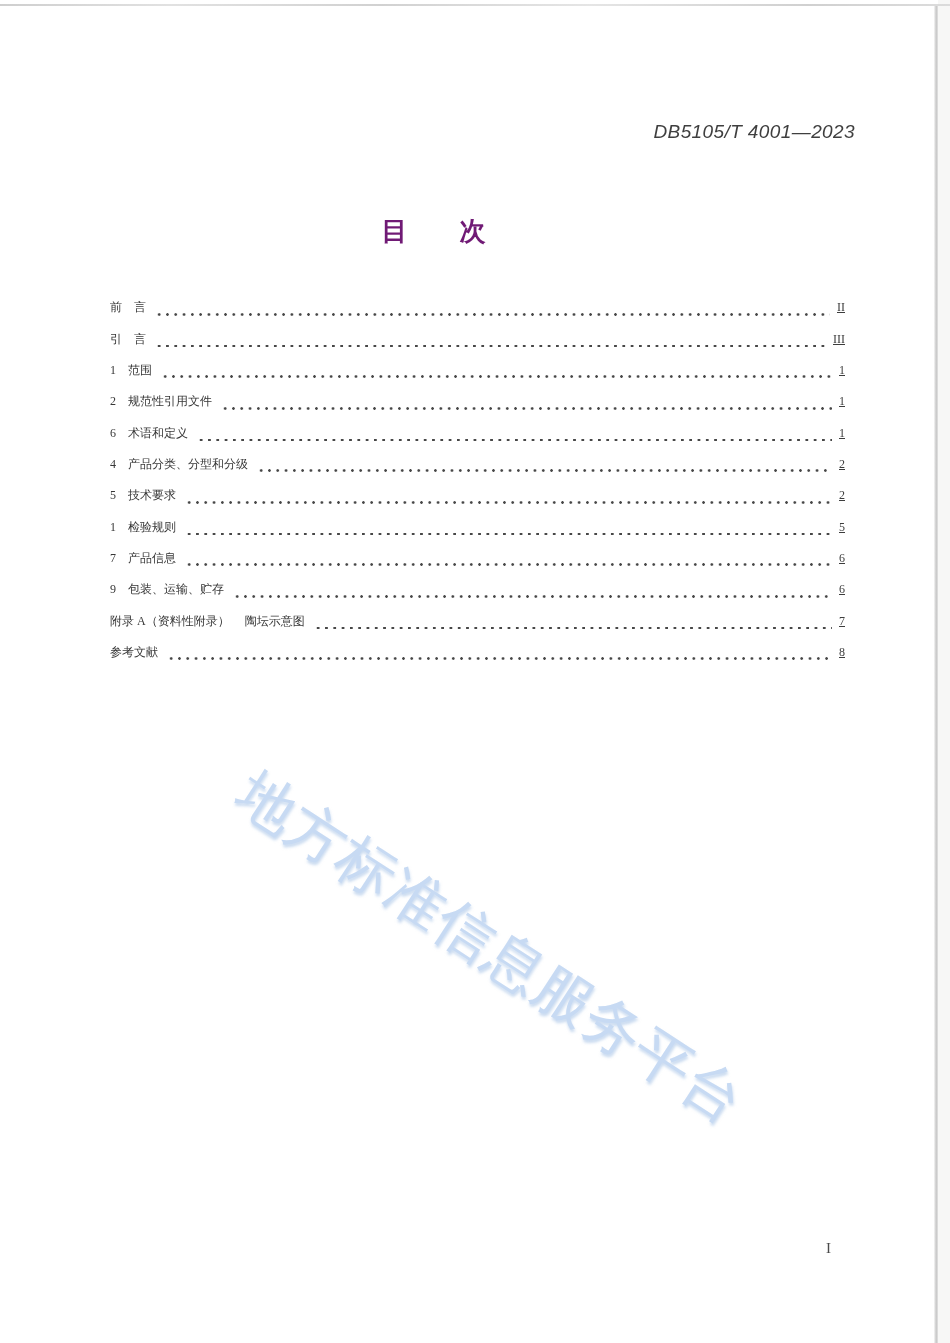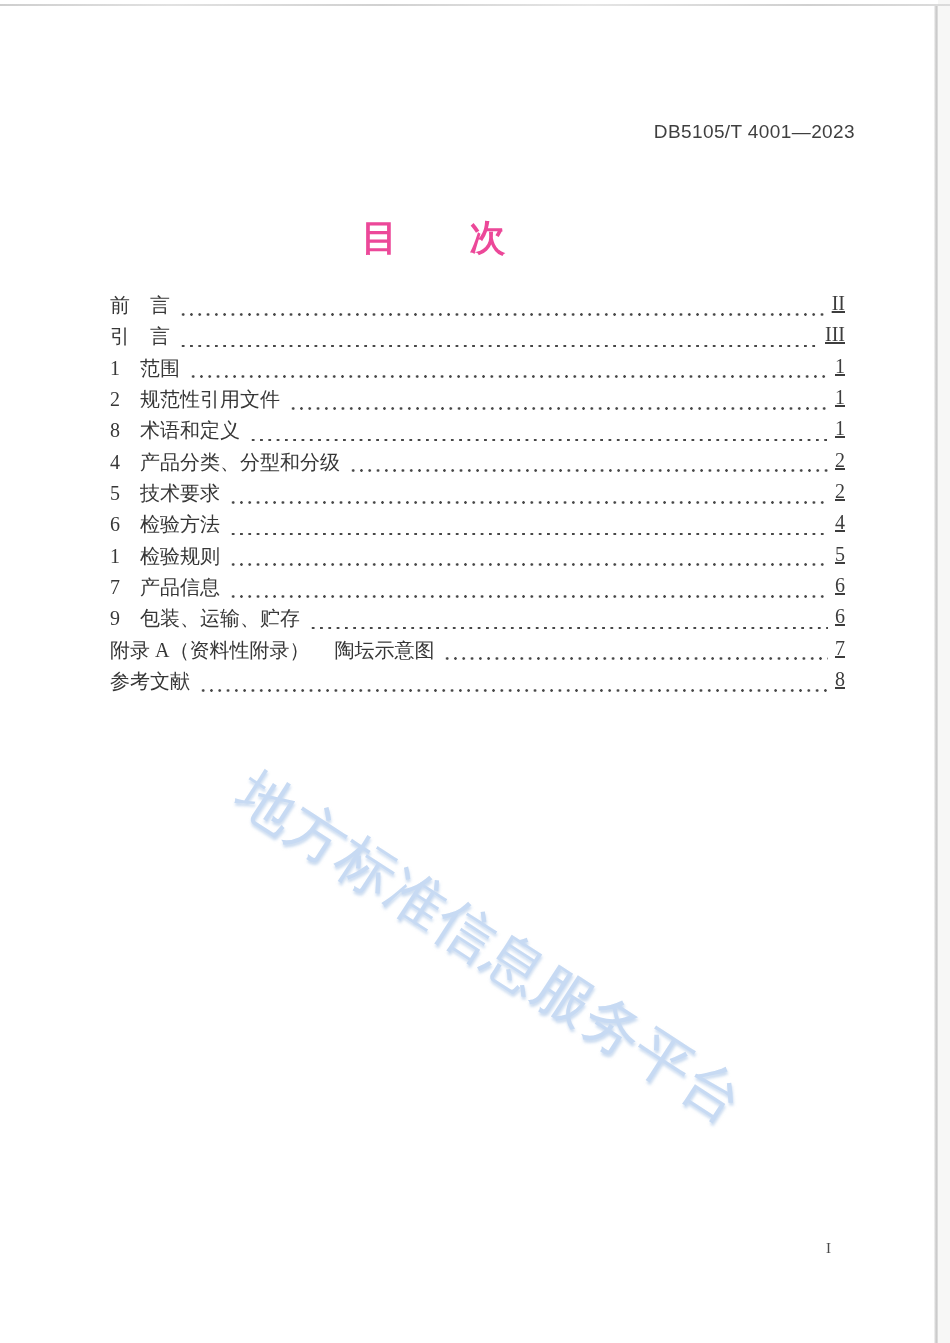--- a/index.html
+++ b/index.html
@@ -62,47 +62,49 @@
 
   .doc-header-code {
     position: absolute;
     top: 121px;
     right: 95px;
     font-size: 19px;
     letter-spacing: 0.4px;
     color: #3f3f3f;
     font-family: "Liberation Sans", "DejaVu Sans", sans-serif;
     z-index: 2;
+    font-style: italic;
   }
 
   .toc-title {
     position: absolute;
     top: 214px;
     left: 0;
     width: 867px;
     text-align: center;
-    font-size: 36px;
+    font-size: 26px;
     font-weight: 600;
-    color: #ec4899;
+    color: #701a75;
     white-space: pre;
     font-family: "Liberation Sans", "DejaVu Sans", sans-serif;
     z-index: 2;
   }
 
   .toc-list {
     position: absolute;
     top: 292px;
     left: 110px;
     width: 735px;
     z-index: 2;
   }
   .toc-row {
     display: flex;
+    align-items: center;
     height: 31.35px;
-    font-size: 20px;
+    font-size: 12px;
     color: #373737;
   }
   .toc-label {
     white-space: pre;
     flex: 0 0 auto;
   }
   .toc-dots {
     flex: 1 1 auto;
     align-self: stretch;
     margin-left: 7px;
@@ -156,40 +158,35 @@
     <span class="toc-label">1　范围</span>
     <span class="toc-dots"></span>
     <span class="toc-page">1</span>
   </div>
   <div class="toc-row">
     <span class="toc-label">2　规范性引用文件</span>
     <span class="toc-dots"></span>
     <span class="toc-page">1</span>
   </div>
   <div class="toc-row">
-    <span class="toc-label">8　术语和定义</span>
+    <span class="toc-label">6　术语和定义</span>
     <span class="toc-dots"></span>
     <span class="toc-page">1</span>
   </div>
   <div class="toc-row">
     <span class="toc-label">4　产品分类、分型和分级</span>
     <span class="toc-dots"></span>
     <span class="toc-page">2</span>
   </div>
   <div class="toc-row">
     <span class="toc-label">5　技术要求</span>
     <span class="toc-dots"></span>
     <span class="toc-page">2</span>
   </div>
   <div class="toc-row">
-    <span class="toc-label">6　检验方法</span>
-    <span class="toc-dots"></span>
-    <span class="toc-page">4</span>
-  </div>
-  <div class="toc-row">
     <span class="toc-label">1　检验规则</span>
     <span class="toc-dots"></span>
     <span class="toc-page">5</span>
   </div>
   <div class="toc-row">
     <span class="toc-label">7　产品信息</span>
     <span class="toc-dots"></span>
     <span class="toc-page">6</span>
   </div>
   <div class="toc-row">

